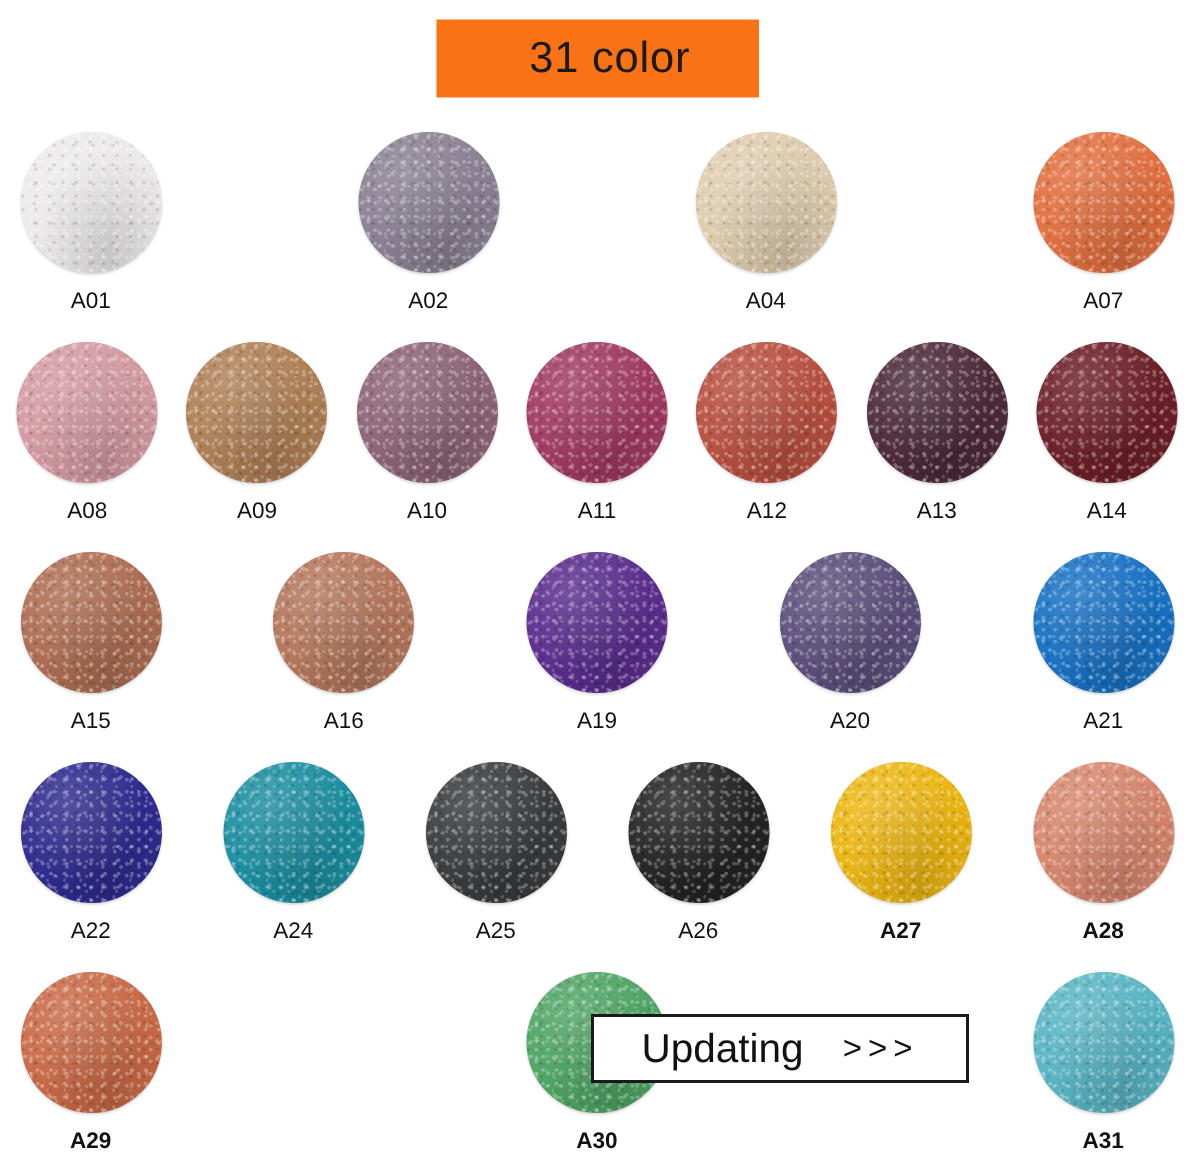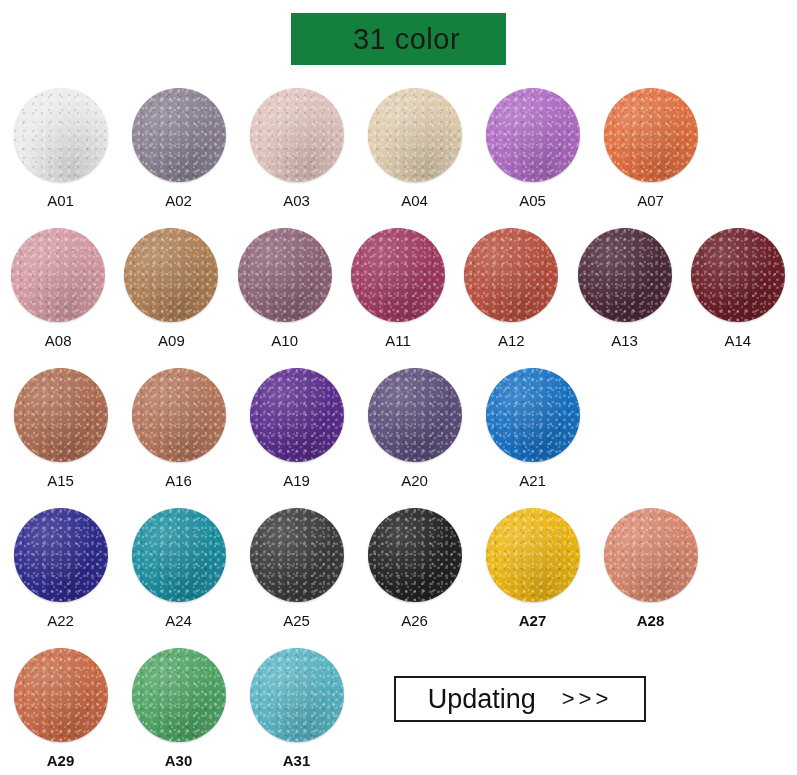--- a/index.html
+++ b/index.html
@@ -42,20 +42,21 @@
     position: absolute;
     left: 0;
     top: 88px;
     width: 797px;
   }
   .swatch-row {
     display: flex;
     height: 140px;
     padding-left: 4px;
     box-sizing: border-box;
+    justify-content: space-between;
   }
   .swatch-cell {
     width: 113px;
     margin-right: 5px;
     display: flex;
     flex-direction: column;
     align-items: center;
   }
   .swatch-disc {
     width: 94px;
@@ -117,45 +118,37 @@
   #updating-badge .updating-arrows {
     font-size: 22px;
     color: #111111;
     letter-spacing: 4px;
     line-height: 1;
   }
 </style>
 </head>
 <body>
 
-<div id="title-banner" style="background: #15803d;">
+<div id="title-banner" style="background: #f97316;">
   <span class="title-text" style="color: rgb(26, 26, 26);">31 color</span>
 </div>
 
 <div id="swatch-grid">
     <div class="swatch-row">
       <div class="swatch-cell">
         <div class="swatch-disc" style="background-color: rgb(236, 234, 234);"></div>
         <div class="swatch-label">A01</div>
       </div>
       <div class="swatch-cell">
         <div class="swatch-disc" style="background-color: rgb(139, 129, 147);"></div>
         <div class="swatch-label">A02</div>
       </div>
       <div class="swatch-cell">
-        <div class="swatch-disc" style="background-color: rgb(223, 194, 189);"></div>
-        <div class="swatch-label">A03</div>
-      </div>
-      <div class="swatch-cell">
         <div class="swatch-disc" style="background-color: rgb(223, 204, 174);"></div>
         <div class="swatch-label">A04</div>
-      </div>
-      <div class="swatch-cell">
-        <div class="swatch-disc" style="background-color: rgb(176, 108, 196);"></div>
-        <div class="swatch-label">A05</div>
       </div>
       <div class="swatch-cell">
         <div class="swatch-disc" style="background-color: rgb(226, 112, 63);"></div>
         <div class="swatch-label">A07</div>
       </div>
     </div>
     <div class="swatch-row">
       <div class="swatch-cell">
         <div class="swatch-disc" style="background-color: rgb(212, 154, 162);"></div>
         <div class="swatch-label">A08</div>

